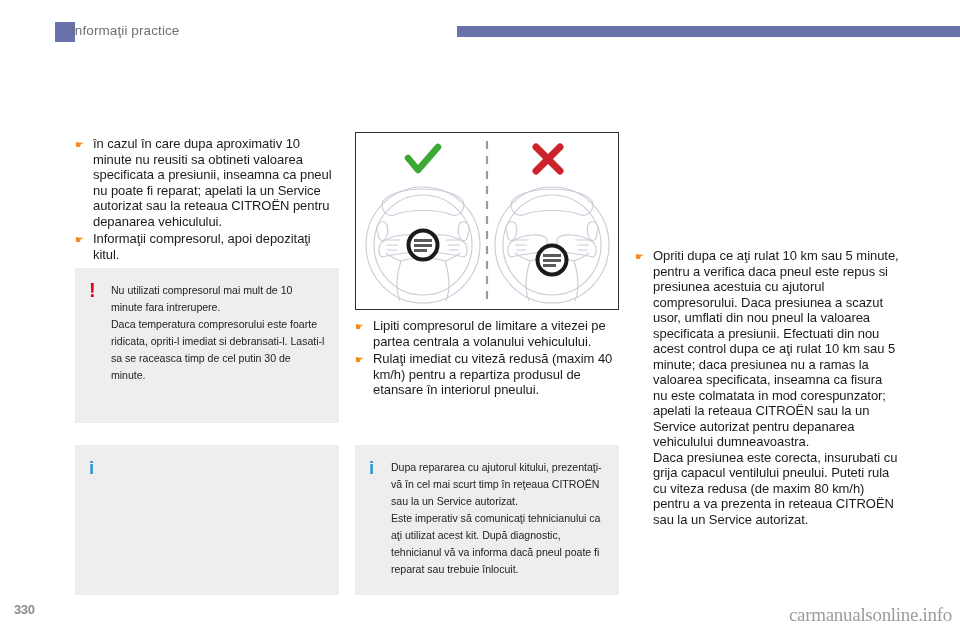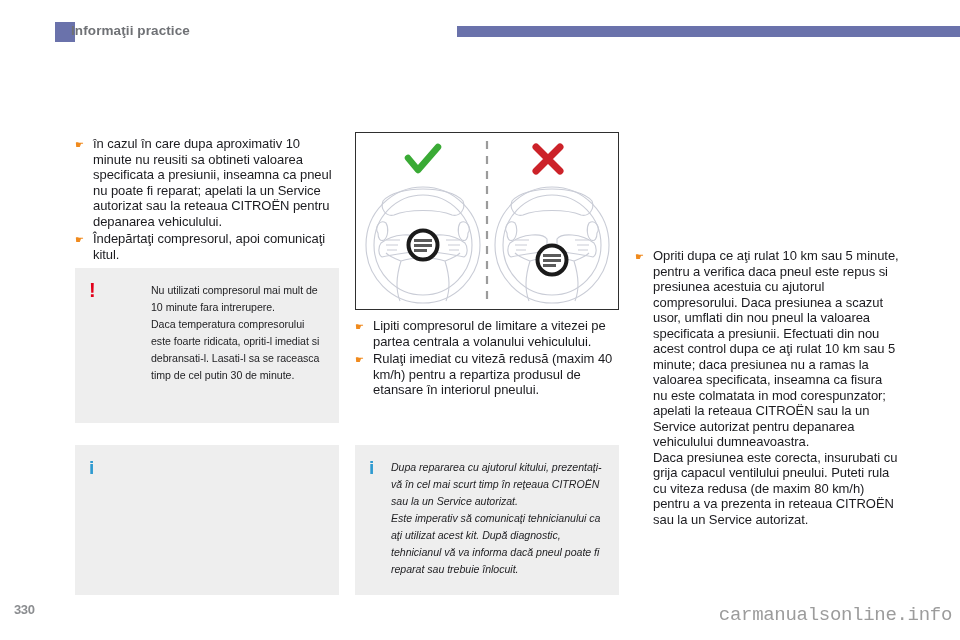--- a/index.html
+++ b/index.html
@@ -29,21 +29,21 @@
     top: 22px;
     width: 20px;
     height: 20px;
     background: #6a72ab;
   }
   .header-title {
     position: absolute;
     left: 71px;
     top: 23px;
     font-size: 13.5px;
-    font-weight: bold;
+    font-weight: normal;
     color: #6f7175;
     letter-spacing: 0.1px;
     white-space: nowrap;
   }
   .header-rule {
     position: absolute;
     left: 457px;
     top: 26px;
     width: 503px;
     height: 11px;
@@ -137,49 +137,49 @@
     color: #8b8d90;
     letter-spacing: -0.4px;
   }
   .watermark {
     position: absolute;
     right: 8px;
     top: 604px;
     font-size: 19px;
     color: #9c9c9c;
     letter-spacing: -0.3px;
-    font-family: Liberation Mono, monospace;
+    font-family: Liberation Serif, serif;
   }
 </style>
 </head>
 <body>
 
 <div class="header">
   <div class="header-marker"></div>
   <div class="header-title">Informaţii practice</div>
   <div class="header-rule"></div>
 </div>
 
 <div class="col col-left">
 
   <div class="bullets" style="top:136px;left:0;">
     <div class="bullet-row">
       <span class="bullet-mark">☛</span>
       <span class="bullet-text">în cazul în care dupa aproximativ 10 minute nu reusiti sa obtineti valoarea specificata a presiunii, inseamna ca pneul nu poate fi reparat; apelati la un Service autorizat sau la reteaua CITROËN pentru depanarea vehiculului.</span>
     </div>
     <div class="bullet-row">
       <span class="bullet-mark">☛</span>
-      <span class="bullet-text">Îndepărtaţi compresorul, apoi comunicaţi kitul.</span>
+      <span class="bullet-text">Informaţii compresorul, apoi depozitaţi kitul.</span>
     </div>
   </div>
 
   <div class="notebox" style="top:268px;left:0;height:155px;">
     <div class="notebox-inner">
       <span class="note-icon warn">!</span>
-      <span class="note-text" style="white-space:pre-line;margin-left:40px;">Nu utilizati compresorul mai mult de 10 minute fara intrerupere.
+      <span class="note-text" style="white-space:pre-line;">Nu utilizati compresorul mai mult de 10 minute fara intrerupere.
 Daca temperatura compresorului este foarte ridicata, opriti-l imediat si debransati-l. Lasati-l sa se raceasca timp de cel putin 30 de minute.</span>
     </div>
   </div>
 
   <div class="notebox" style="top:445px;left:0;height:150px;">
     <div class="notebox-inner">
       <span class="note-icon info">i</span>
     </div>
   </div>
 
@@ -259,21 +259,21 @@
     </div>
     <div class="bullet-row">
       <span class="bullet-mark">☛</span>
       <span class="bullet-text">Rulaţi imediat cu viteză redusă (maxim 40 km/h) pentru a repartiza produsul de etansare în interiorul pneului.</span>
     </div>
   </div>
 
   <div class="notebox" style="top:445px;left:0;height:150px;">
     <div class="notebox-inner">
       <span class="note-icon info">i</span>
-      <span class="note-text" style="white-space:pre-line;font-style:italic;">Dupa repararea cu ajutorul kitului, prezentaţi-vă în cel mai scurt timp în reţeaua CITROËN sau la un Service autorizat.
+      <span class="note-text" style="white-space:pre-line;">Dupa repararea cu ajutorul kitului, prezentaţi-vă în cel mai scurt timp în reţeaua CITROËN sau la un Service autorizat.
 Este imperativ să comunicaţi tehnicianului ca aţi utilizat acest kit. După diagnostic, tehnicianul vă va informa dacă pneul poate fi reparat sau trebuie înlocuit.</span>
     </div>
   </div>
 
 </div>
 
 <div class="col col-right">
   <div class="bullets" style="top:248px;left:0;">
     <div class="bullet-row">
       <span class="bullet-mark">☛</span>

